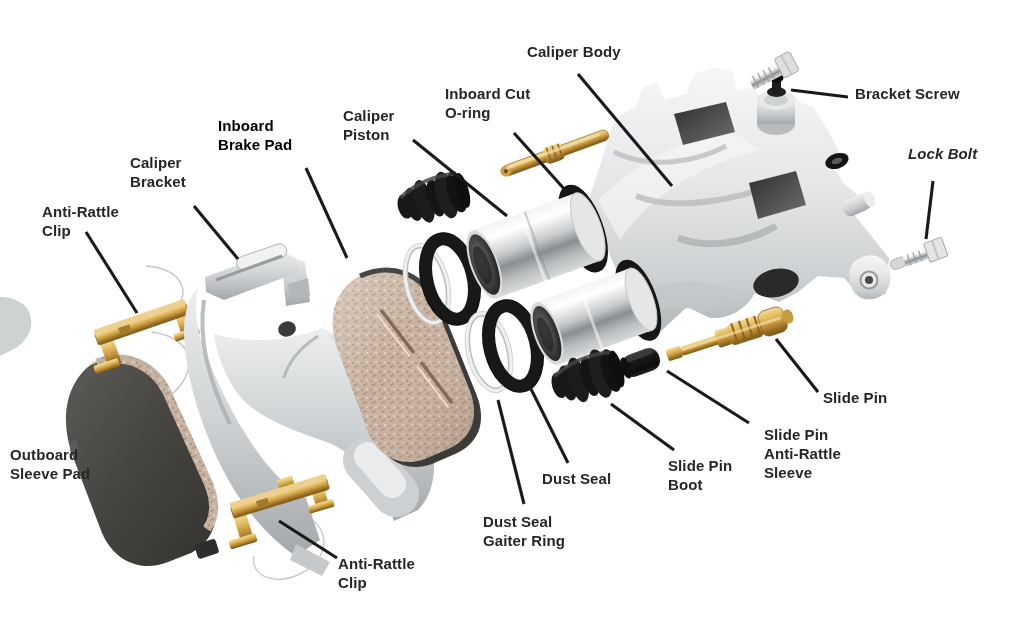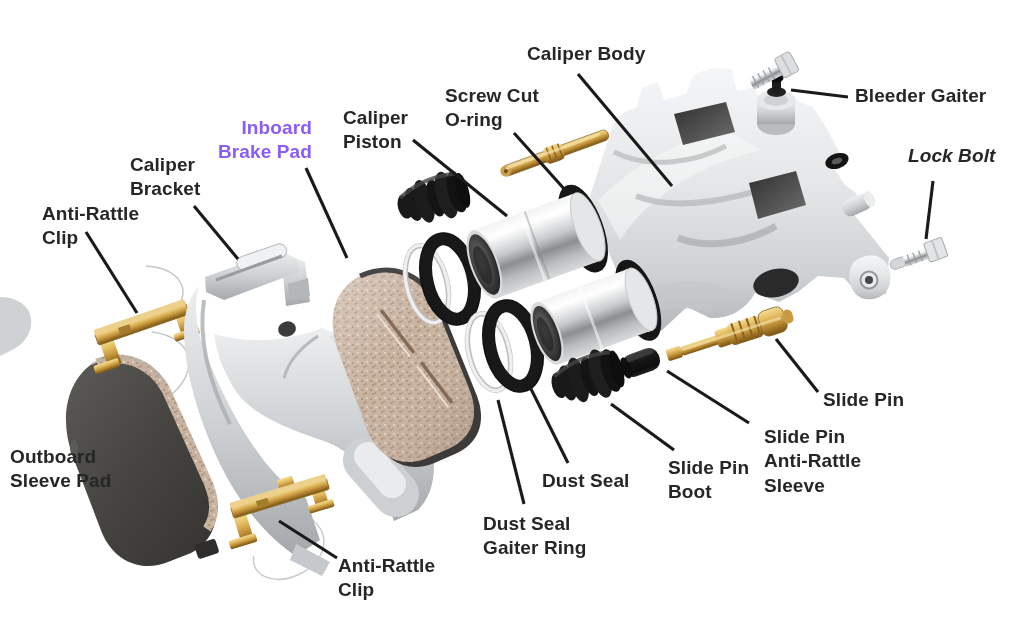--- a/index.html
+++ b/index.html
@@ -1,20 +1,20 @@
 <!DOCTYPE html>
 <html><head>
 <meta charset="utf-8">
 <style>
   html,body{margin:0;padding:0;background:#fff;}
   .stage{position:relative;width:1024px;height:624px;background:#fff;overflow:hidden;
          font-family:"Liberation Sans",sans-serif;}
   .stage svg{position:absolute;left:0;top:0;}
   #labels{position:absolute;left:0;top:0;width:1024px;height:624px;pointer-events:none;}
-  .part-label{position:absolute;font-weight:700;font-size:19px;line-height:1.28;
+  .part-label{position:absolute;font-weight:700;font-size:15px;line-height:1.28;
               color:#262626;white-space:pre-line;letter-spacing:.1px;}
 </style>
 </head>
 <body>
 
 <div class="stage">
 <svg width="1024" height="624" viewBox="0 0 1024 624">
   <defs>
     <linearGradient id="chromeV" x1="0" y1="0" x2="0" y2="1">
       <stop offset="0" stop-color="#f2f3f4"></stop>
@@ -308,27 +308,27 @@
         <line x1="524" y1="504" x2="498" y2="400"></line>
         <line x1="568" y1="463" x2="531" y2="389"></line>
         <line x1="674" y1="450" x2="611" y2="404"></line>
         <line x1="749" y1="423" x2="667" y2="371"></line>
         <line x1="818" y1="392" x2="776" y2="339"></line>
       </g>
 </svg>
 
 <div id="labels">
       <div class="part-label" style="left: 527px; top: 42px; color: rgb(38, 38, 38);">Caliper Body</div>
-      <div class="part-label" style="left: 855px; top: 84px; color: rgb(38, 38, 38);">Bleeder Gaiter</div>
+      <div class="part-label" style="left: 855px; top: 84px; color: rgb(38, 38, 38);">Bracket Screw</div>
       <div class="part-label" style="left: 908px; top: 144px; color: rgb(38, 38, 38); font-style: italic;">Lock Bolt</div>
-      <div class="part-label" style="left: 445px; top: 84px; color: rgb(38, 38, 38);">Screw Cut
+      <div class="part-label" style="left: 445px; top: 84px; color: rgb(38, 38, 38);">Inboard Cut
 O-ring</div>
       <div class="part-label" style="left: 343px; top: 106px; color: rgb(38, 38, 38);">Caliper
 Piston</div>
-      <div class="part-label" style="left: 218px; top: 116px; color: #8b5cf6; text-align: right;">Inboard
+      <div class="part-label" style="left: 218px; top: 116px; color: #000000;">Inboard
 Brake Pad</div>
       <div class="part-label" style="left: 130px; top: 153px; color: rgb(38, 38, 38);">Caliper
 Bracket</div>
       <div class="part-label" style="left: 42px; top: 202px; color: rgb(38, 38, 38);">Anti-Rattle
 Clip</div>
       <div class="part-label" style="left: 10px; top: 445px; color: rgb(38, 38, 38);">Outboard
 Sleeve Pad</div>
       <div class="part-label" style="left: 338px; top: 554px; color: rgb(38, 38, 38);">Anti-Rattle
 Clip</div>
       <div class="part-label" style="left: 483px; top: 512px; color: rgb(38, 38, 38);">Dust Seal

